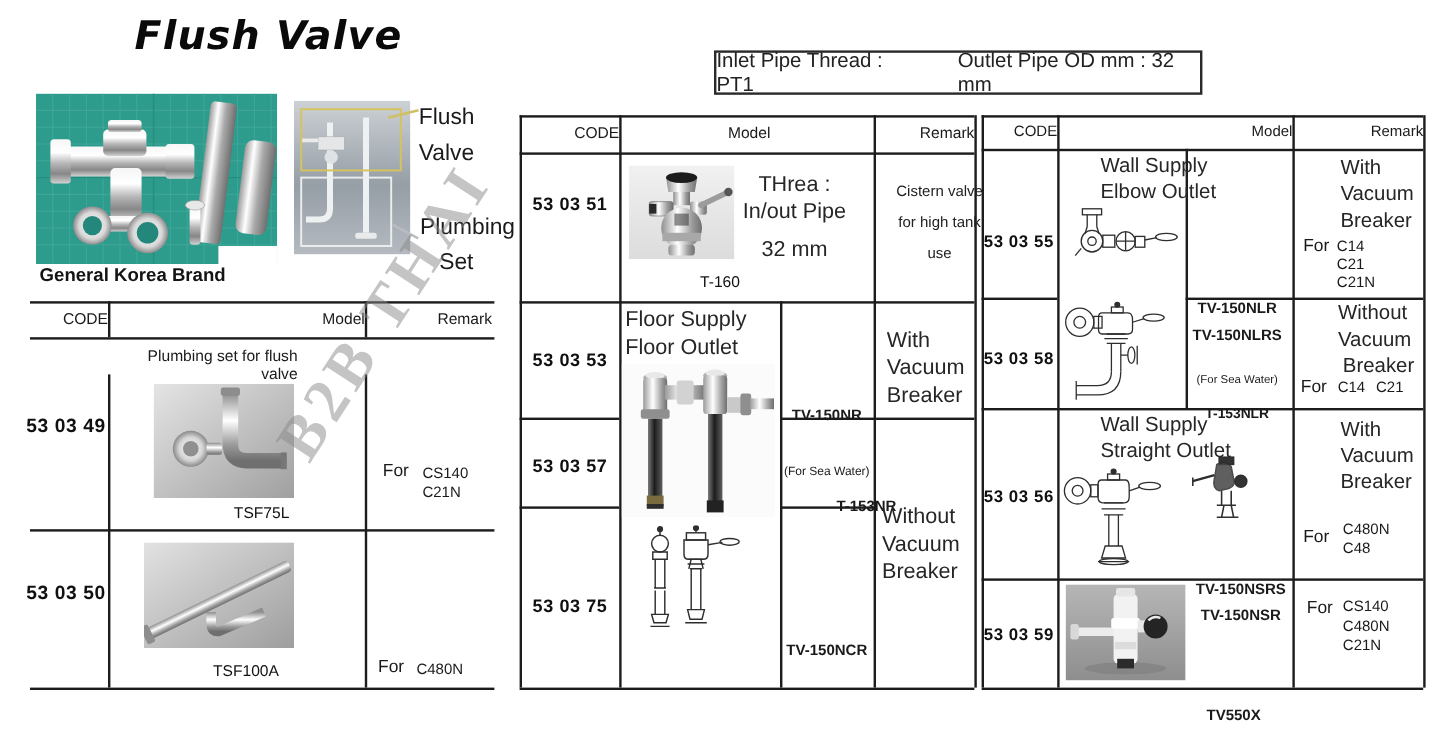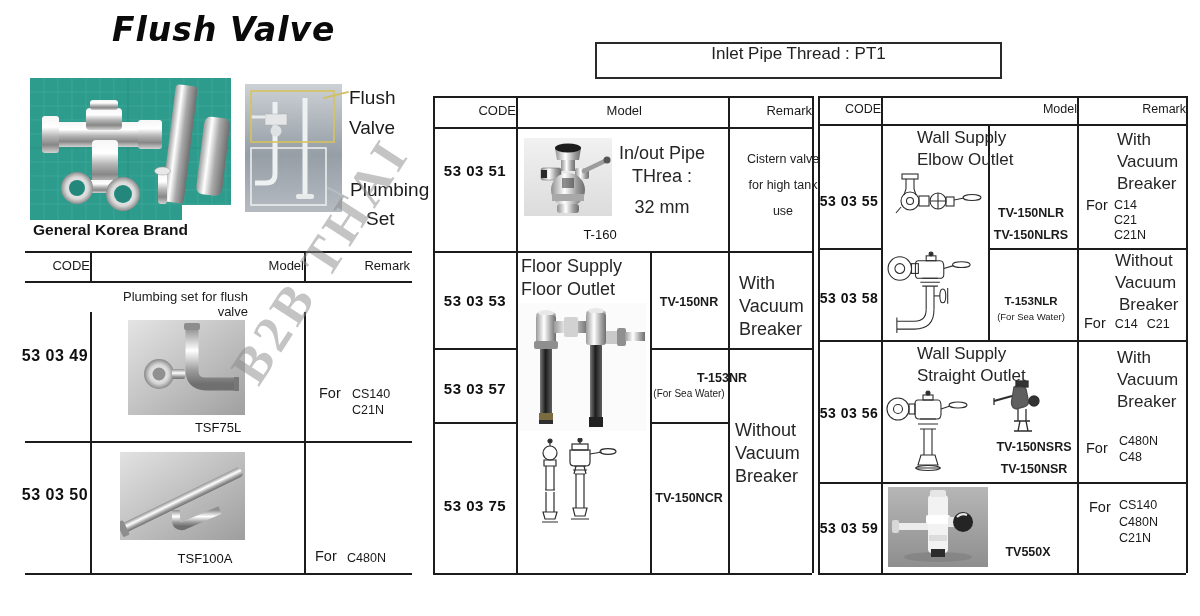--- a/index.html
+++ b/index.html
@@ -7,25 +7,25 @@
           font-family:"Liberation Sans",sans-serif;color:#1a1a1a;}
   .hl{position:absolute;height:1.5px;background:#1c1c1c;}
   .vl{position:absolute;width:1.5px;background:#1c1c1c;}
   .title{position:absolute;left:112px;top:10px;font-family:"DejaVu Sans",sans-serif;
          font-style:italic;font-weight:700;font-size:33px;color:#0a0a0a;letter-spacing:1px;}
   .wm{position:absolute;left:150px;top:115px;width:340px;height:290px;display:flex;
       align-items:center;justify-content:center;pointer-events:none;z-index:6;}
   .wm span{font-family:"Liberation Serif",serif;font-weight:700;font-size:52px;color:#8a8a8a;
       opacity:.5;transform:rotate(-57deg);letter-spacing:5px;white-space:nowrap;}
   .specbox{position:absolute;left:595px;top:42px;width:403px;height:33px;border:2px solid #2a2a2a;
-      display:flex;align-items:flex-start;justify-content:center;gap:36px;font-size:17px;color:#222;}
+      display:flex;align-items:center;justify-content:center;gap:36px;font-size:17px;color:#222;}
   .hdr{position:absolute;font-size:13px;color:#1a1a1a;text-align:right;}
   .code{position:absolute;font-weight:700;font-size:15px;color:#101010;text-align:center;letter-spacing:.5px;}
   .code.lg{font-size:16px;}
-  .mdl{position:absolute;font-weight:600;font-size:12.5px;color:#1a1a1a;text-align:center;}
+  .mdl{position:absolute;font-weight:600;font-size:12.5px;color:#1a1a1a;text-align:center;margin-top:44px;}
   .mdl-note{position:absolute;font-size:10px;color:#1a1a1a;text-align:center;white-space:nowrap;}
   .soft{position:absolute;color:#262626;font-size:18px;line-height:23px;}
   .soft17{position:absolute;color:#262626;font-size:17px;line-height:22px;margin-left:31px;}
   .remk-sm{position:absolute;font-size:12.5px;color:#222;text-align:center;line-height:26px;}
   .for{position:absolute;font-size:14.5px;color:#1a1a1a;}
   .for-items{position:absolute;font-size:12.5px;color:#1a1a1a;line-height:16px;}
   .for-line{position:absolute;display:flex;gap:9px;align-items:baseline;}
   .for-line .f{font-size:14.5px;}
   .for-line .i{font-size:12.5px;}
   .lbl{position:absolute;font-size:13px;color:#111;text-align:center;}
@@ -40,20 +40,21 @@
 <div class="canvas">
 
   <div class="wm">
     <span>B2B THAI</span>
   </div>
 
   <div class="title">Flush Valve</div>
 
   <div class="specbox">
     <span>Inlet Pipe Thread : PT1</span>
+    <span>Outlet Pipe OD mm : 32 mm</span>
   </div>
 
   <svg style="left:30px;top:78px" width="201" height="142" viewBox="0 0 201 142">
     <defs>
       <linearGradient id="g1c" x1="0" y1="0" x2="0" y2="1">
         <stop offset="0" stop-color="#f6f6f6"></stop>
           <stop offset="0.3" stop-color="#ffffff"></stop>
         <stop offset="0.55" stop-color="#b5b5b5"></stop>
           <stop offset="0.78" stop-color="#878787"></stop>
         <stop offset="1" stop-color="#d2d2d2"></stop>
@@ -246,22 +247,22 @@
     <path d="M60 33 L83 22" stroke="#9c9c9c" stroke-width="4.5" stroke-linecap="round"></path>
     <circle cx="83" cy="22" r="3.5" fill="#555"></circle>
     <circle cx="44" cy="52" r="17" fill="url(#g5c)"></circle>
     <rect x="28" y="56" width="32" height="7" fill="#a8a8a8"></rect>
     <rect x="33" y="66" width="22" height="9" rx="3" fill="url(#g5c)"></rect>
     <rect x="38" y="40" width="12" height="10" fill="#333" opacity="0.55"></rect>
   </svg>
   <div class="lbl" style="left:560px;top:227px;width:80px">T-160</div>
 
   <div class="soft" style="left:597px;top:142px;width:130px;text-align:center">
+    <div>THrea :</div>
     <div>In/out Pipe</div>
-    <div>THrea :</div>
     <div style="margin-top:8px">32 mm</div>
   </div>
   <div class="remk-sm" style="left:742px;top:146px;width:82px">
     <div>Cistern valve</div>
     <div>for high tank</div>
     <div>use</div>
   </div>
 
   <div class="soft" style="left:521px;top:255px">
     <div>Floor Supply</div>

